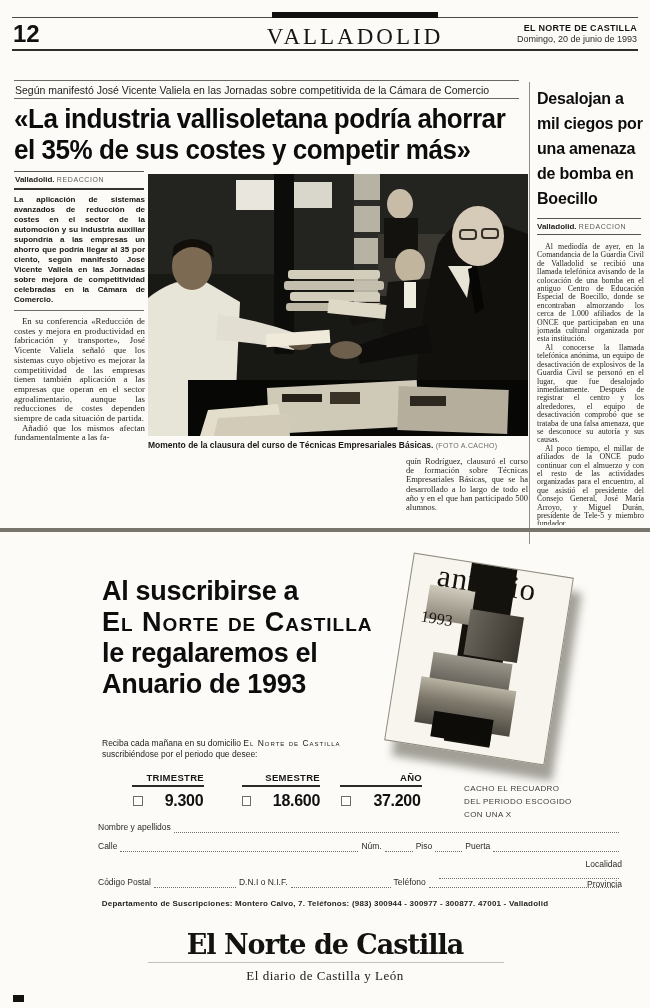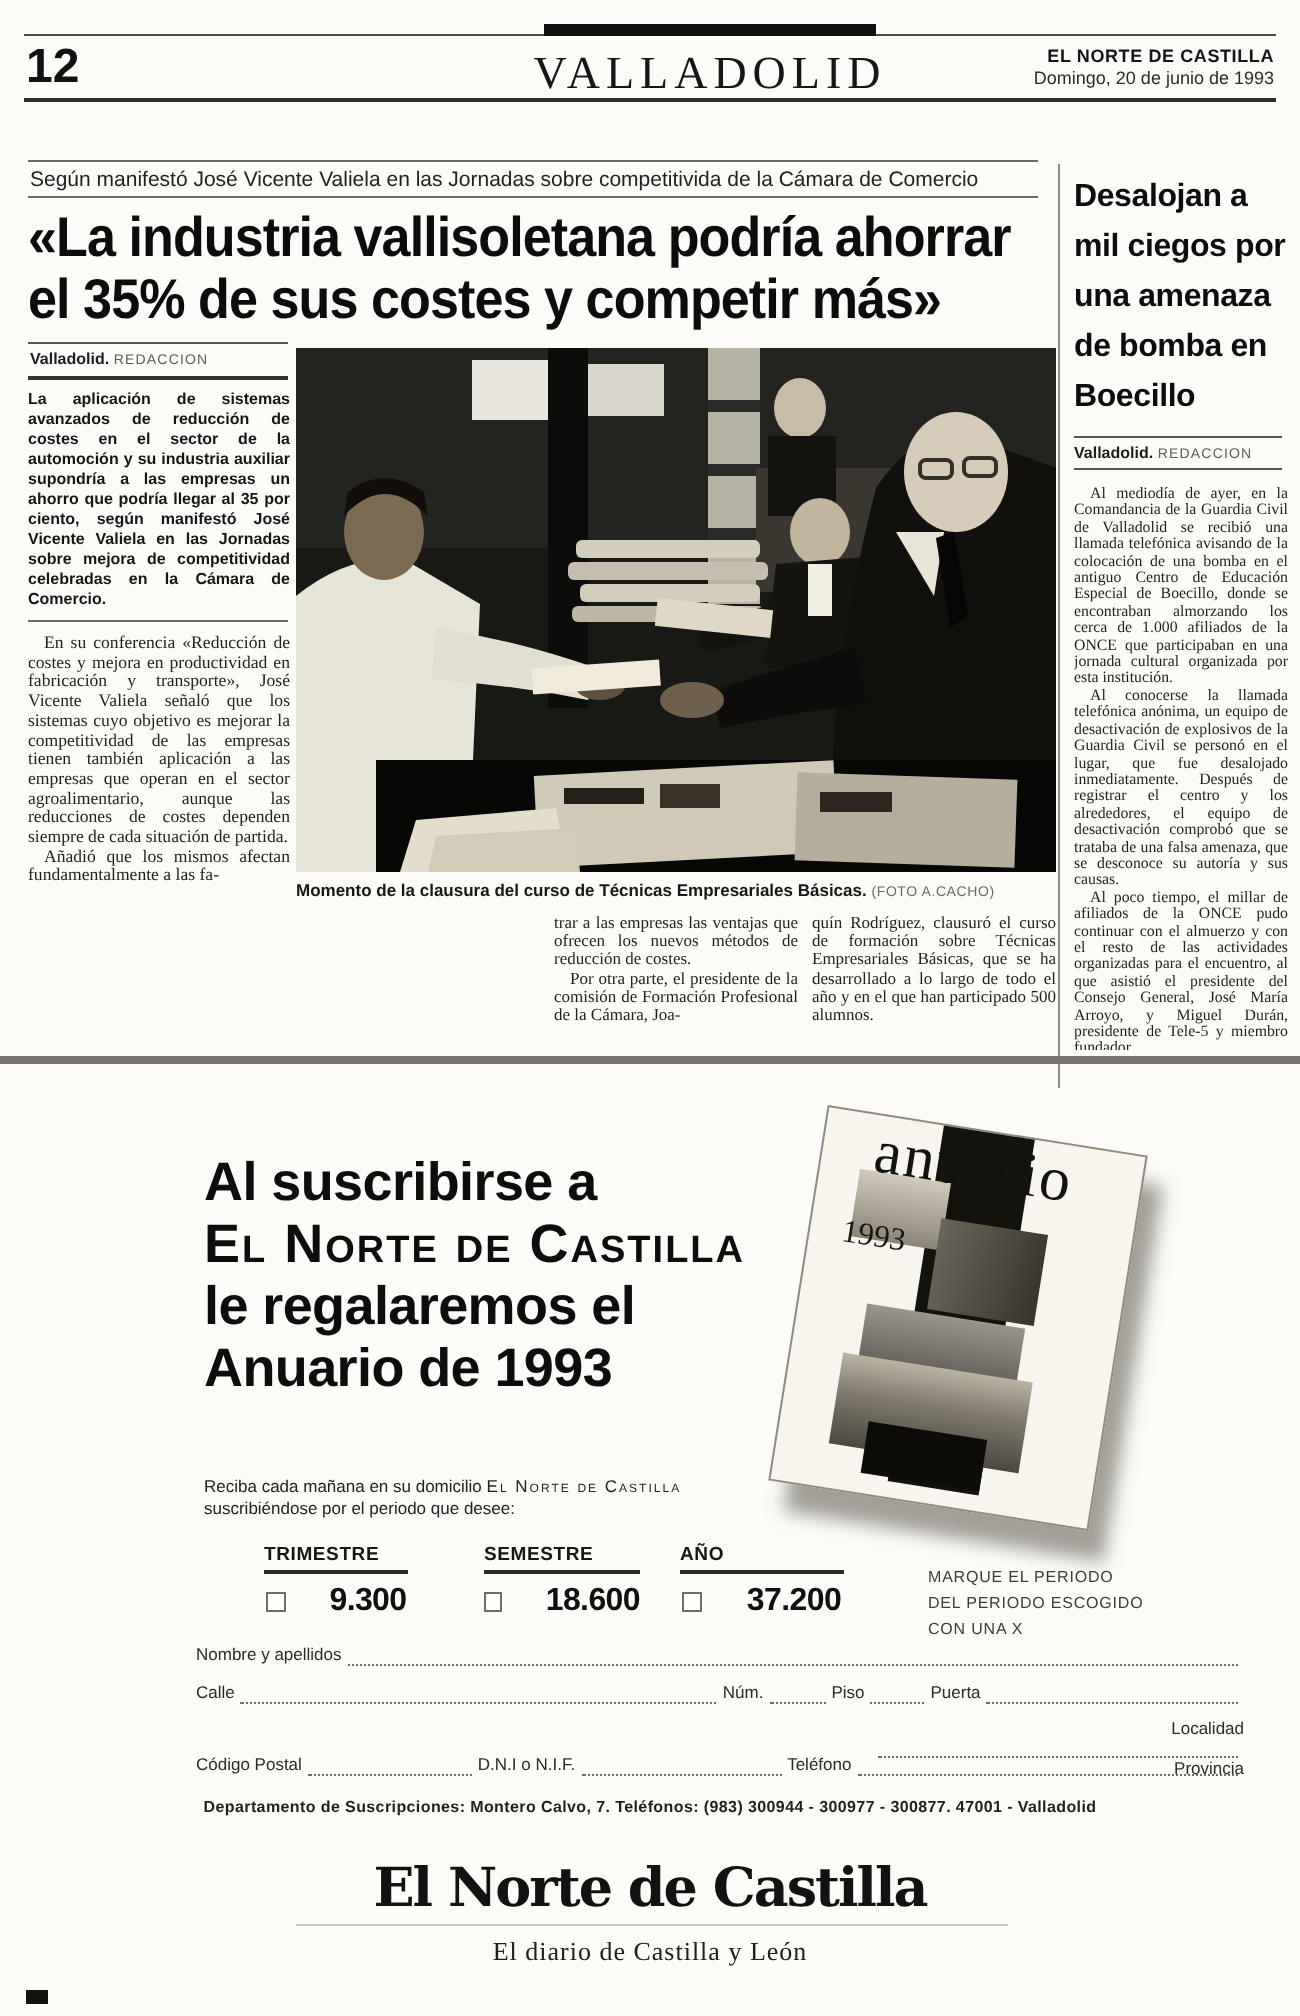--- a/index.html
+++ b/index.html
@@ -84,21 +84,21 @@
   .bc4 { left:34px; top:94px; width:80px; height:38px;  background:linear-gradient(#9b968b,#534f48); }
   .bc5 { left:26px; top:120px; width:96px; height:46px; background:linear-gradient(#b9b3a3,#7d776b 45%,#4c4840); }
   .bc6 { left:44px; top:152px; width:60px; height:26px; background:#0d0c09; }
   .book-title { left:26px; top:0px; font-family:"Liberation Serif", serif; font-size:31px;
                 color:#15130e; letter-spacing:1px; z-index:3; }
   .book-year  { left:16px; top:52px; font-family:"Liberation Serif", serif; font-size:16px;
                 color:#1a1812; z-index:3; }
 
   .ad-intro { left:102px; top:738px; width:280px; font-size:8.5px; line-height:11px; color:#222; }
 
-  .period { top:772px; text-align:left; }
+  .period { top:772px; text-align:right; }
   .period-1 { left:132px; width:72px; }
   .period-2 { left:242px; width:78px; }
   .period-3 { left:340px; width:82px; }
   .p-label { font-size:9.5px; font-weight:bold; letter-spacing:.3px; color:#161616; }
   .p-rule  { height:2px; background:#2b2b27; margin-top:2px; }
   .p-price { margin-top:5px; display:flex; align-items:center; justify-content:center; gap:22px; }
   .pbox { display:inline-block; width:10px; height:10px; border:1px solid #6e6e66; background:#fdfdfa; }
   .price { font-size:16px; font-weight:bold; letter-spacing:-.3px; color:#101010; }
 
   .mark-note { left:464px; top:782px; font-size:8px; line-height:13px; letter-spacing:.4px; color:#3d3d38; }
@@ -202,24 +202,20 @@
       <rect x="262" y="222" width="36" height="10" fill="#2c2820"></rect>
       <path d="M60 236 L130 230 L136 262 L52 262 Z" fill="#e3ddcb"></path>
       <path d="M70 244 L140 240 L142 262 L66 262 Z" fill="#d2cbb8"></path>
     </svg>
   </div>
   <div class="abs caption">
     <span>Momento de la clausura del curso de Técnicas Empresariales Básicas.</span>
     <span class="credit">(FOTO A.CACHO)</span>
   </div>
 
-  <div class="abs serif-body ucol ucol-b">
-    <p>trar a las empresas las ventajas que ofrecen los nuevos métodos de reducción de costes.</p>
-    <p class="ind">Por otra parte, el presidente de la comisión de Formación Profesional de la Cámara, Joa-</p>
-  </div>
   <div class="abs serif-body ucol ucol-c">
     <p>quín Rodríguez, clausuró el curso de formación sobre Técnicas Empresariales Básicas, que se ha desarrollado a lo largo de todo el año y en el que han participado 500 alumnos.</p>
   </div>
 
   <div class="abs v-rule"></div>
   <div class="abs side-headline">Desalojan a mil ciegos por una amenaza de bomba en Boecillo</div>
   <div class="abs sc-rule1"></div>
   <div class="abs byline sc-byline">
     <span>Valladolid.</span>
     <span class="agency">REDACCION</span>
@@ -276,21 +272,21 @@
   <div class="abs period period-3">
     <div class="p-label">AÑO</div>
     <div class="p-rule"></div>
     <div class="p-price">
       <span class="pbox"></span>
       <span class="price">37.200</span>
     </div>
   </div>
 
   <div class="abs mark-note">
-    <div>MARQUE EL PERIODO</div>
+    <div>CACHO EL RECUADRO</div>
     <div>DEL PERIODO ESCOGIDO</div>
     <div>CON UNA X</div>
   </div>
 
   <div class="abs form-row row-1">
     <span class="lbl">Nombre y apellidos</span>
     <span class="dots grow"></span>
   </div>
   <div class="abs form-row row-2">
     <span class="lbl">Calle</span>

